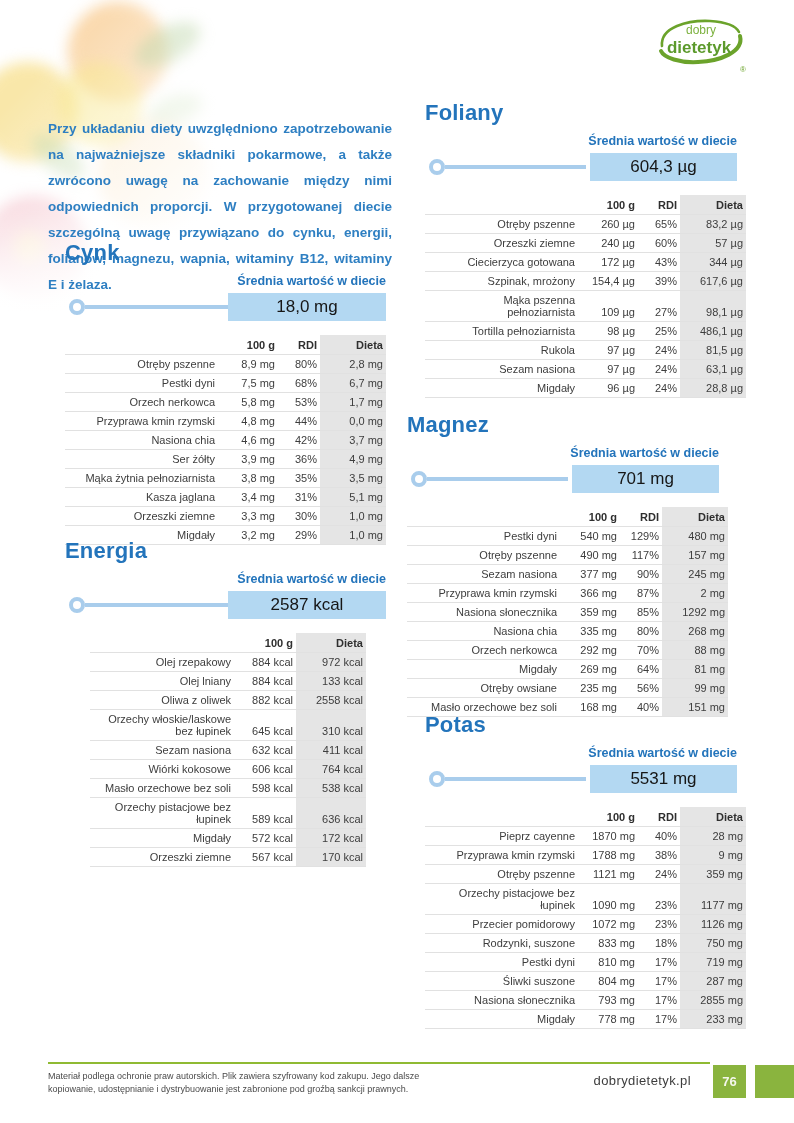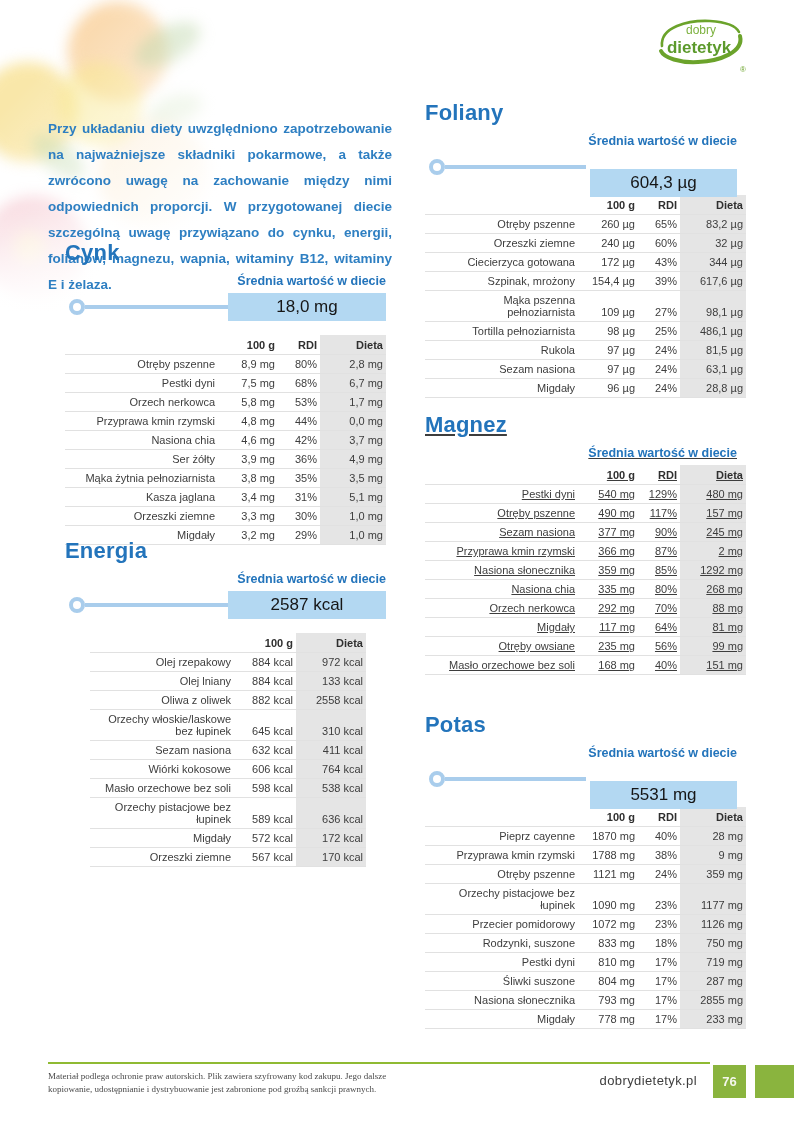--- a/index.html
+++ b/index.html
@@ -27,46 +27,46 @@
   
   .intro{
     position:absolute;left:48px;top:76px;width:344px;
     font-size:13.5px;font-weight:bold;line-height:26px;color:#2e7fc2;text-align:justify;margin-top:40px;
   }
   
   .section{position:absolute;}
   .sec-cynk   {left:65px; top:240px;width:321px;}
   .sec-energia{left:65px; top:538px;width:321px;}
   .sec-foliany{left:425px;top:100px;width:321px;}
-  .sec-magnez {left:425px;top:412px;width:321px;text-decoration:underline;}
+  .sec-magnez {left:407px;top:412px;width:321px;}
   .sec-potas  {left:425px;top:712px;width:321px;}
   .section h2{margin:0 0 8px 0;font-size:22px;font-weight:bold;color:#2374bb;letter-spacing:.2px;}
   .avg-label{font-size:12.5px;font-weight:bold;color:#2374bb;text-align:right;margin-bottom:5px;}
   .right .avg-label{padding-right:9px;}
   .connector{position:relative;height:28px;margin-bottom:14px;}
   .ring{position:absolute;left:4px;top:6px;width:8px;height:8px;border:4px solid #a9cdec;border-radius:50%;background:#fff;}
   .cline{position:absolute;left:20px;right:158px;top:12px;height:4px;background:#a9cdec;}
   .vbox{position:absolute;right:0;top:0;width:158px;height:28px;background:#b3d8f2;
         text-align:center;line-height:28px;font-size:17px;color:#161616;}
   .right .cline{right:160px;}
-  .right .vbox{right:9px;width:147px;margin-top:16px;}
+  .right .vbox{right:9px;width:147px;}
   
   table{border-collapse:collapse;width:100%;table-layout:fixed;font-size:11px;color:#3d3d3d;}
   .sec-energia table{margin-left:25px;width:276px;}
   col.c-100g{width:60px;} col.c-rdi{width:42px;} col.c-dieta{width:66px;}
   .sec-energia col.c-100g{width:62px;} .sec-energia col.c-dieta{width:70px;}
   th,td{padding:3px 3px;border-bottom:1px solid #e1e1e1;text-align:right;vertical-align:bottom;}
   th{font-weight:bold;color:#2f2f2f;padding-top:4px;}
   th.name,td.name{text-align:right;}
   td.name{white-space:pre-line;}
   .dieta{background:#e5e5e5;}
   
   .footer-line{position:absolute;left:48px;top:1062px;width:662px;height:2px;background:#8fba33;}
-  .footer-copy{position:absolute;left:48px;top:1070px;width:420px;font-size:9px;line-height:13px;color:#4a4a4a;font-family:Liberation Serif, serif;}
-  .footer-site{position:absolute;right:97px;top:1073px;font-size:13px;color:#3d3d3d;letter-spacing:.4px;}
+  .footer-copy{position:absolute;left:48px;top:1070px;width:420px;font-size:9px;line-height:13px;color:#4a4a4a;}
+  .footer-site{position:absolute;right:103px;top:1073px;font-size:13px;color:#3d3d3d;letter-spacing:.4px;}
   .page-badge{position:absolute;left:713px;top:1065px;width:33px;height:33px;background:#8ab43e;
               color:#f4f7ec;font-size:13px;font-weight:bold;text-align:center;line-height:33px;}
   .edge-badge{position:absolute;left:755px;top:1065px;width:39px;height:33px;background:#8ab43e;}
 </style>
 </head>
 <body>
 
 <div class="page">
 
   <div class="decor">
@@ -287,21 +287,21 @@
           <tr>
           <td class="name">Otręby pszenne</td>
           <td>260 µg</td>
           <td>65%</td>
           <td class="dieta">83,2 µg</td>
         </tr>
           <tr>
           <td class="name">Orzeszki ziemne</td>
           <td>240 µg</td>
           <td>60%</td>
-          <td class="dieta">32 µg</td>
+          <td class="dieta">57 µg</td>
         </tr>
           <tr>
           <td class="name">Ciecierzyca gotowana</td>
           <td>172 µg</td>
           <td>43%</td>
           <td class="dieta">344 µg</td>
         </tr>
           <tr>
           <td class="name">Szpinak, mrożony</td>
           <td>154,4 µg</td>
@@ -339,20 +339,25 @@
           <td>24%</td>
           <td class="dieta">28,8 µg</td>
         </tr>
         </tbody>
     </table>
   </div>
 
   <div class="section sec-magnez right">
     <h2>Magnez</h2>
     <div class="avg-label">Średnia wartość w diecie</div>
+    <div class="connector">
+      <span class="ring"></span>
+      <span class="cline"></span>
+      <span class="vbox">701 mg</span>
+    </div>
     <table>
       <colgroup>
           <col class="c-name">
           <col class="c-100g">
           <col class="c-rdi">
           <col class="c-dieta">
         </colgroup>
       <thead>
         <tr>
           <th class="name"></th>
@@ -399,21 +404,21 @@
           <td class="dieta">268 mg</td>
         </tr>
           <tr>
           <td class="name">Orzech nerkowca</td>
           <td>292 mg</td>
           <td>70%</td>
           <td class="dieta">88 mg</td>
         </tr>
           <tr>
           <td class="name">Migdały</td>
-          <td>117 mg</td>
+          <td>269 mg</td>
           <td>64%</td>
           <td class="dieta">81 mg</td>
         </tr>
           <tr>
           <td class="name">Otręby owsiane</td>
           <td>235 mg</td>
           <td>56%</td>
           <td class="dieta">99 mg</td>
         </tr>
           <tr>

